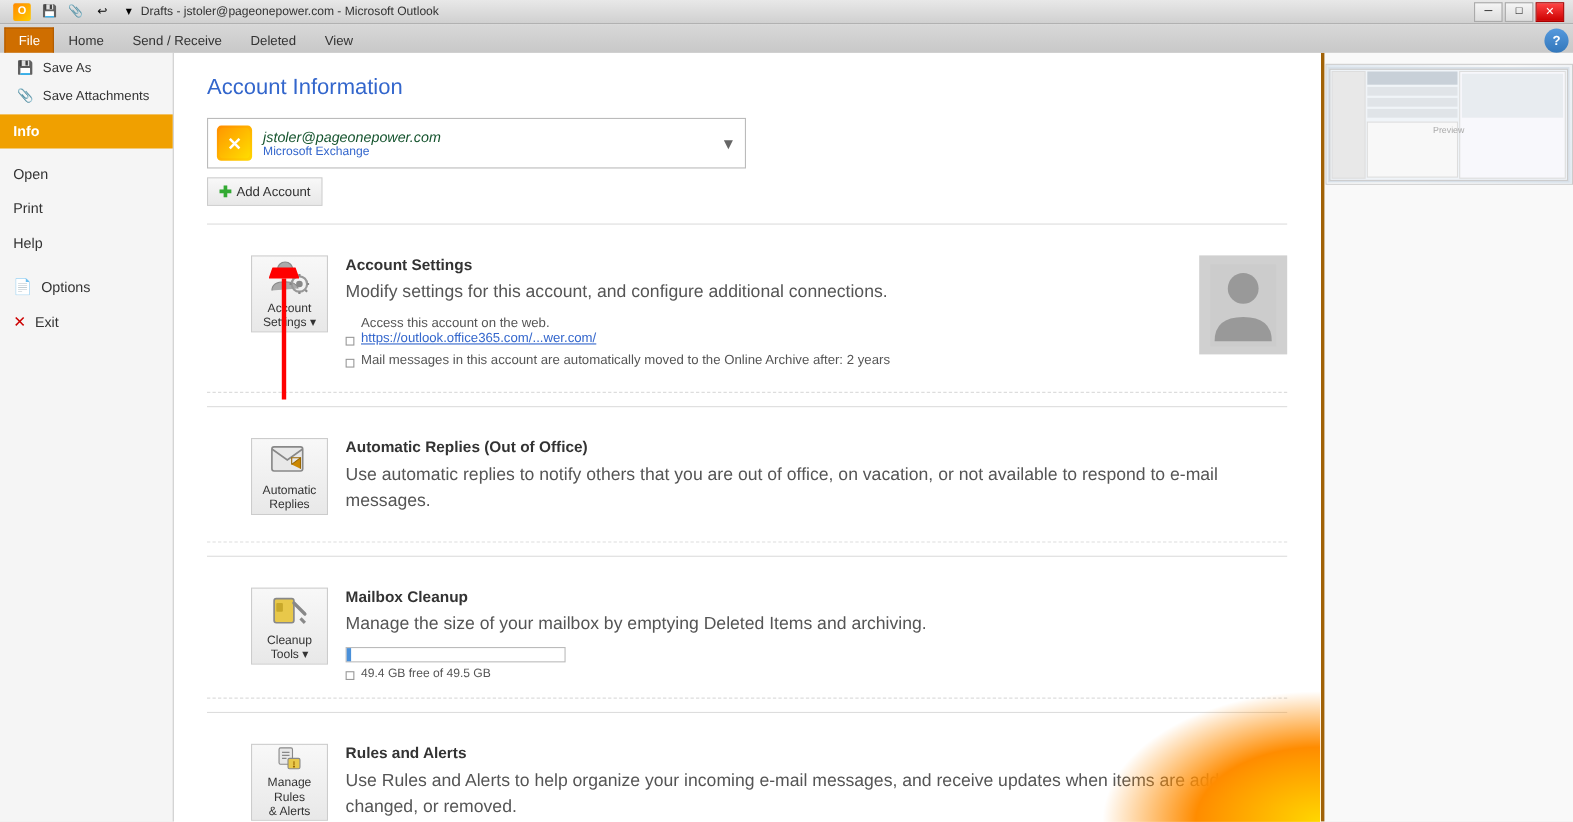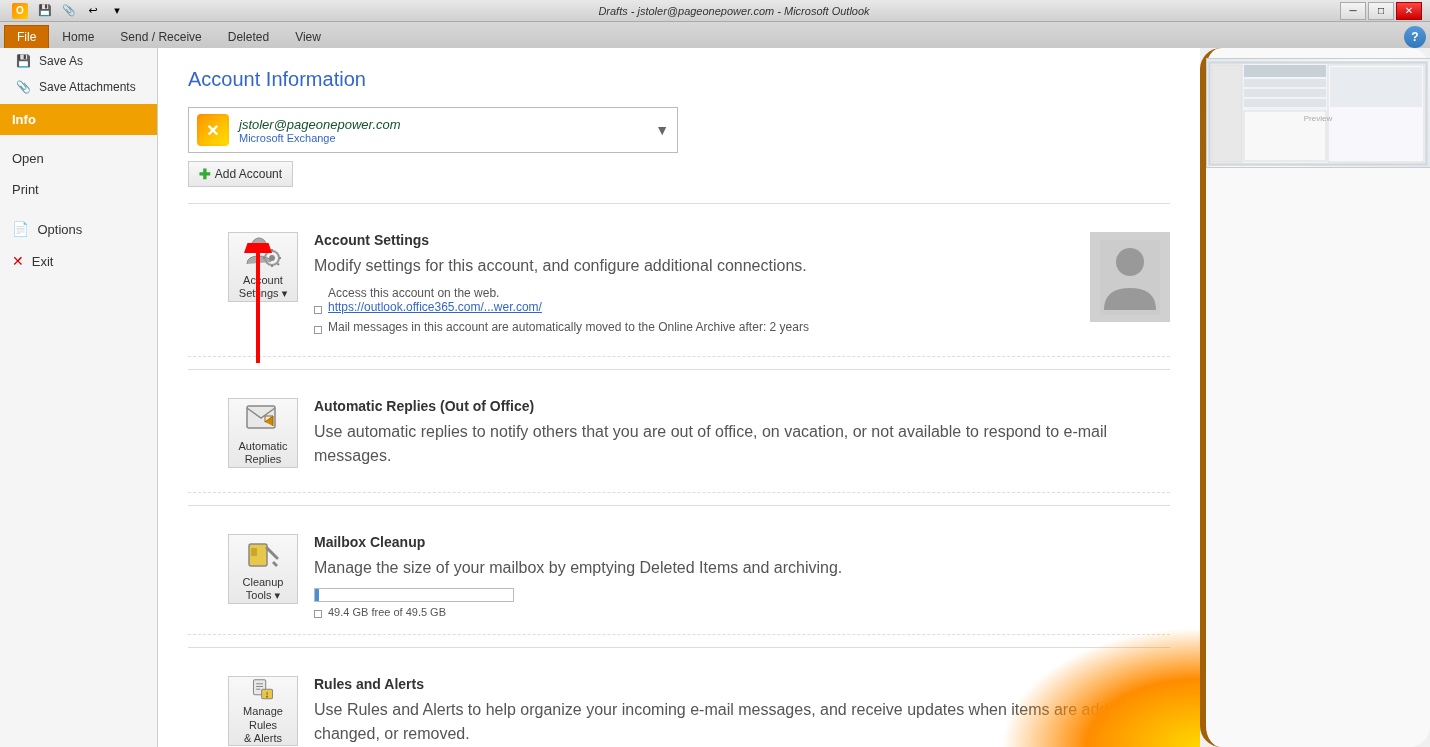--- a/index.html
+++ b/index.html
@@ -1,20 +1,20 @@
 <!DOCTYPE html>
 <html><head>
   <meta charset="utf-8">
   <style>
     * { margin: 0; padding: 0; box-sizing: border-box; }
     body { font-family: 'Segoe UI', Tahoma, Geneva, Verdana, sans-serif; font-size: 12px; background: #f0f0f0; width: 1430px; height: 747px; overflow: hidden; display: flex; flex-direction: column; }
 
     
     .title-bar { background: linear-gradient(to bottom, #e8e8e8, #d0d0d0); height: 22px; display: flex; align-items: center; justify-content: space-between; padding: 0 8px; border-bottom: 1px solid #aaa; }
-    .title-bar-text { flex: 1; text-align: center; font-size: 11px; color: #333; font-style: italic; }
+    .title-bar-text { flex: 1; text-align: left; font-size: 11px; color: #333; }
     .title-bar-controls { display: flex; gap: 2px; }
     .title-btn { width: 26px; height: 18px; border: 1px solid #aaa; background: linear-gradient(to bottom, #f5f5f5, #ddd); font-size: 10px; cursor: pointer; display: flex; align-items: center; justify-content: center; }
     .quick-btn { width: 22px; height: 20px; display: flex; align-items: center; justify-content: center; font-size: 12px; cursor: pointer; }
 
     
     .ribbon-tabs { background: linear-gradient(to bottom, #d8d8d8, #c8c8c8); display: flex; align-items: flex-end; padding: 0 4px; border-bottom: none; height: 26px; }
     .ribbon-tab { padding: 4px 12px; font-size: 12px; cursor: pointer; border: 1px solid transparent; border-bottom: none; background: transparent; color: #333; }
     .ribbon-tab.active { background: #cf6e00; color: white; border-color: #b05a00; }
 
     
@@ -61,21 +61,21 @@
     
     .storage-bar-container { margin-top: 6px; }
     .storage-bar { width: 200px; height: 14px; border: 1px solid #bbb; background: white; position: relative; }
     .storage-bar-fill { height: 100%; background: #4a90d9; width: 2%; }
     .storage-text { font-size: 11px; color: #555; margin-top: 4px; display: flex; align-items: center; gap: 6px; }
 
     
     .avatar-placeholder { width: 80px; height: 90px; background: #d0d0d0; display: flex; align-items: center; justify-content: center; flex-shrink: 0; margin-left: 10px; }
 
     
-    .right-panel { width: 230px; background: #f9f9f9; border-left: 6px solid #a16207; padding: 10px; display: flex; flex-direction: column; align-items: center; border-radius: 21px; }
+    .right-panel { width: 230px; background: #f9f9f9; border-left: 4px solid #a16207; padding: 10px; display: flex; flex-direction: column; align-items: center; }
     .preview-image { width: 225px; height: 110px; border: 1px solid #ccc; background: #e8e8e8; overflow: hidden; position: relative; }
     .preview-screenshot { width: 100%; height: 100%; background: linear-gradient(135deg, #e0e8f0 0%, #f8f8f8 50%, #e0e8f0 100%); display: flex; align-items: center; justify-content: center; font-size: 10px; color: #888; }
 
     
     .gold-gradient { position: absolute; bottom: 0; right: 0; width: 200px; height: 120px; background: radial-gradient(ellipse at bottom right, #ffd700 0%, #ff8c00 40%, transparent 70%); pointer-events: none; }
 
     
     .help-btn { width: 22px; height: 22px; border-radius: 50%; background: linear-gradient(to bottom, #5599dd, #3377bb); color: white; border: none; font-size: 12px; font-weight: bold; cursor: pointer; display: flex; align-items: center; justify-content: center; }
   </style>
 </head>
@@ -123,20 +123,23 @@
     <div style="margin-top:4px;"></div>
     <div class="sidebar-item active">
       <span>Info</span>
     </div>
     <div style="margin-top:8px;"></div>
     <div class="sidebar-item">
       <span>Open</span>
     </div>
     <div class="sidebar-item">
       <span>Print</span>
+    </div>
+    <div class="sidebar-item">
+      <span>Help</span>
     </div>
     <div style="margin-top:8px;"></div>
     <div class="sidebar-item">
       <span style="font-size:14px;">📄</span>
       <span>Options</span>
     </div>
     <div class="sidebar-item">
       <span style="font-size:14px;color:#c00;">✕</span>
       <span>Exit</span>
     </div>

